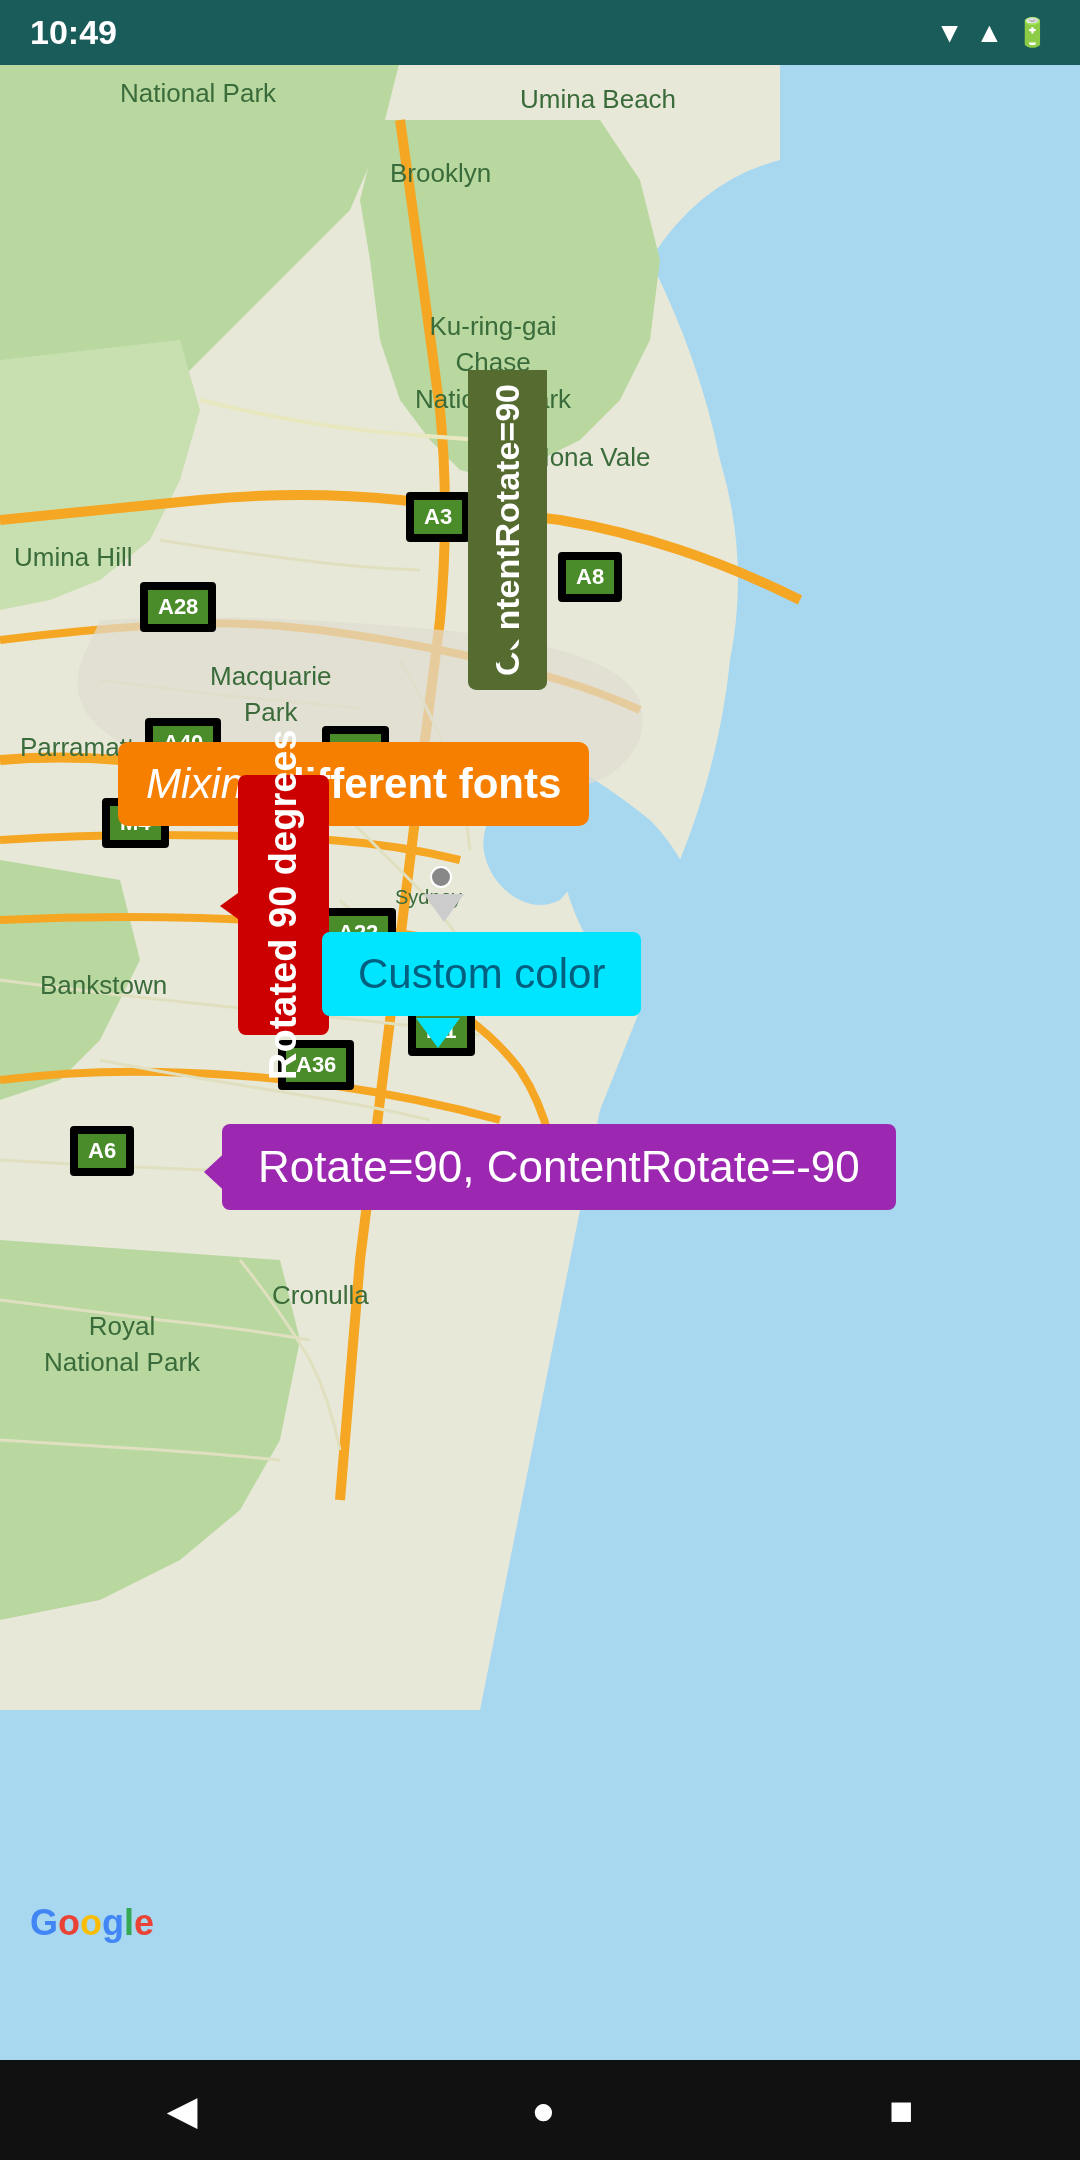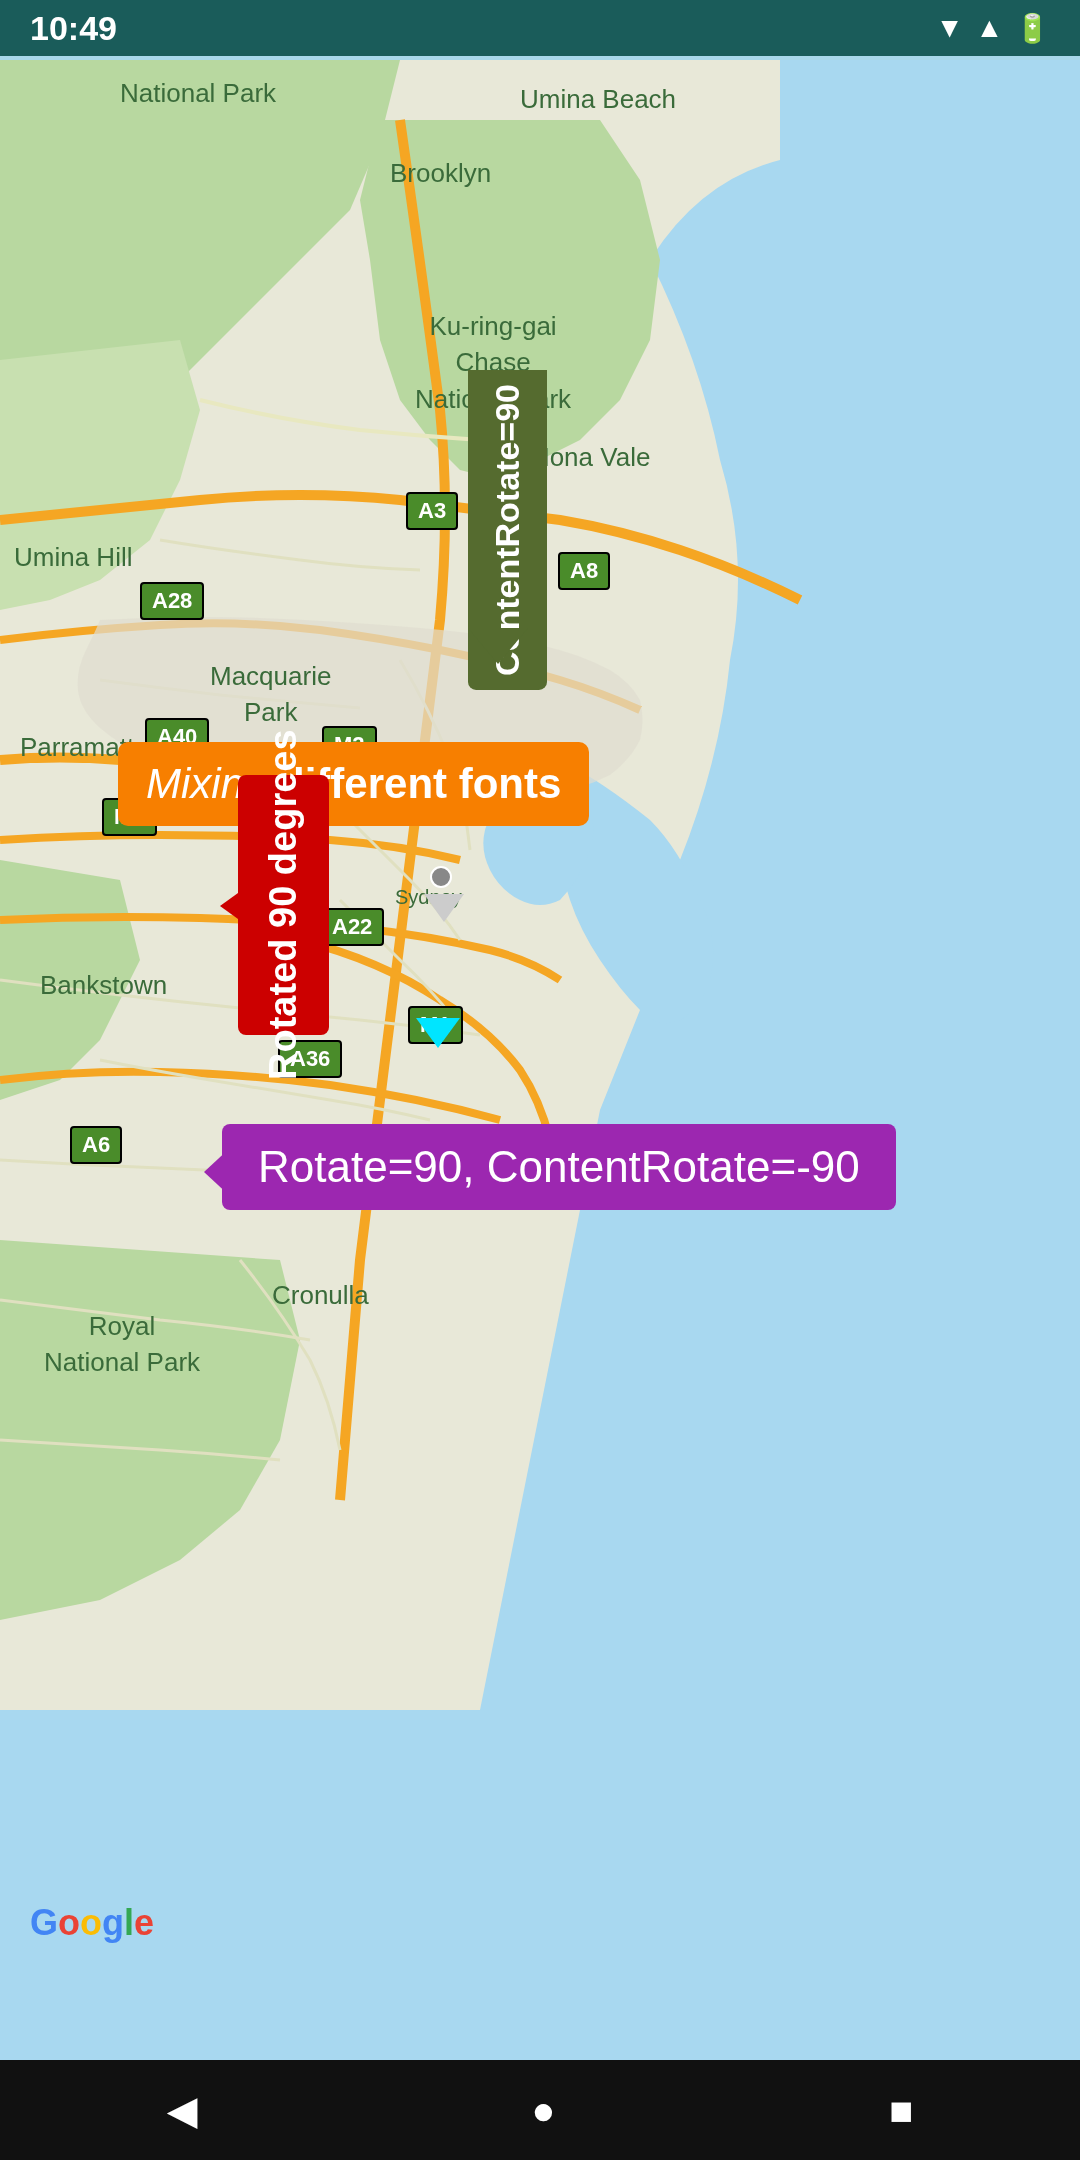--- a/index.html
+++ b/index.html
@@ -11,21 +11,21 @@
       font-family: 'Arial', sans-serif;
       overflow: hidden;
       position: relative;
       background: #a8d8ea;
     }
 
     
     #status-bar {
       position: absolute;
       top: 0; left: 0; right: 0;
-      height: 56px;
+      height: 65px;
       background: #1a5c5a;
       display: flex;
       align-items: center;
       justify-content: space-between;
       padding: 0 30px;
       z-index: 100;
     }
     #status-time {
       color: white;
       font-size: 34px;
@@ -69,21 +69,21 @@
 
     
     .road-badge {
       position: absolute;
       background: #4a8c2a;
       color: white;
       font-size: 22px;
       font-weight: bold;
       padding: 4px 10px;
       border-radius: 4px;
-      border: 2px solid #000000;
+      border: 8px solid #000000;
     }
 
     
     #label-mixing {
       position: absolute;
       top: 682px;
       left: 118px;
       background: #f77f00;
       color: white;
       font-size: 42px;
@@ -358,20 +358,21 @@
   <div id="label-content-rotate-arrow"></div>
 
   
   <div id="label-rotated-90">Rotated 90 degrees</div>
   <div id="label-rotated-90-arrow"></div>
 
   
   <div id="label-default-arrow"></div>
 
   
+  <div id="label-custom-color">Custom color</div>
   <div id="label-custom-color-arrow"></div>
 
   
   <div id="label-rotate90">Rotate=90, ContentRotate=-90</div>
   <div id="label-rotate90-arrow"></div>
 
   
   <div id="google-logo">
     <span class="g-blue">G</span><span class="g-red">o</span><span class="g-yellow">o</span><span class="g-blue">g</span><span class="g-green">l</span><span class="g-red">e</span>
   </div>

